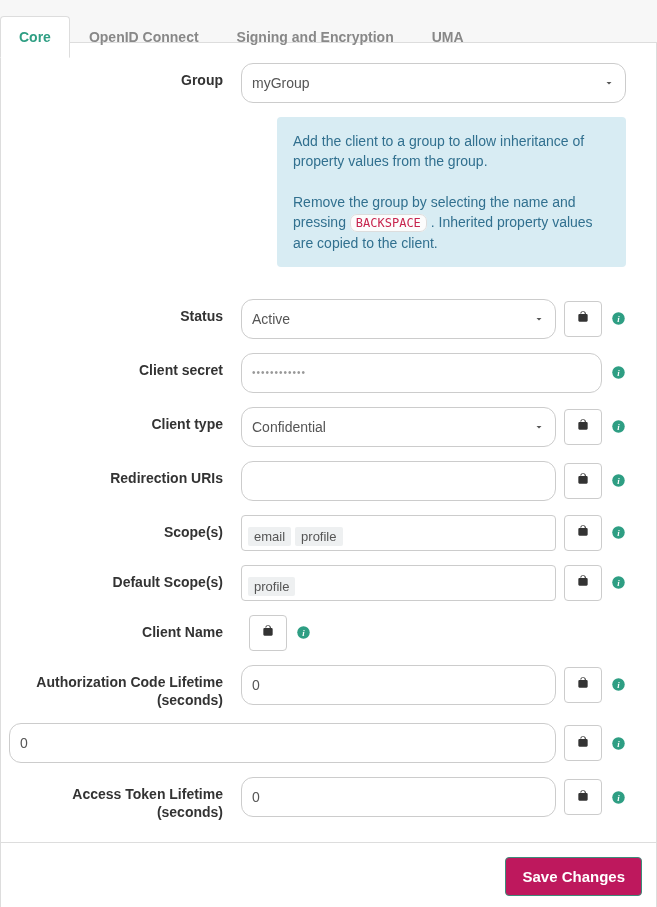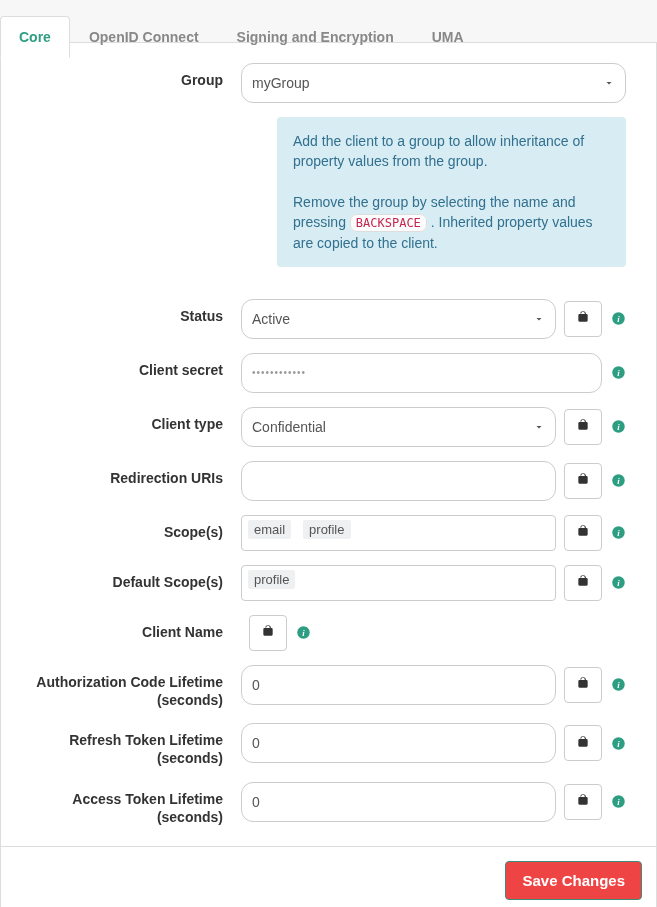--- a/index.html
+++ b/index.html
@@ -95,22 +95,22 @@
     background: transparent;
   }
   .tag-input {
     width: 100%;
     min-height: 36px;
     border: 1px solid #ccc;
     border-radius: 4px;
     padding: 4px 6px;
     display: flex;
     flex-wrap: wrap;
-    gap: 12px;
-    align-items: flex-start;
+    gap: 4px;
+    align-items: flex-end;
   }
   .tag {
     background: #eef0f1;
     padding: 2px 6px;
     border-radius: 2px;
     font-size: 13px;
     color: #555;
   }
   .lock-btn {
     width: 38px;
@@ -156,21 +156,21 @@
   }
   .footer {
     border: 1px solid #ddd;
     border-top: 1px solid #ddd;
     margin-top: -1px;
     padding: 14px;
     display: flex;
     justify-content: flex-end;
   }
   .save-btn {
-    background: #ef4444;
+    background: #be185d;
     color: #fff;
     border: 1px solid #3e8b79;
     border-radius: 4px;
     padding: 10px 16px;
     font-size: 15px;
     font-weight: 600;
     cursor: pointer;
   }
   .dots {
     letter-spacing: 1px;
@@ -408,21 +408,20 @@
       <div class="info-icon">
         <svg width="15" height="15" viewBox="0 0 24 24">
             <circle cx="12" cy="12" r="10" fill="#2e9e83"></circle>
             <text x="12" y="17" text-anchor="middle" font-size="14" font-weight="bold" fill="#fff" font-family="Georgia,serif" font-style="italic">i</text>
           </svg>
       </div>
     </div>
   </div>
 
   <div class="form-row">
-    <div class="label-col">Refresh Token Lifetime (seconds)</div>
     <div class="input-col">
       <div class="ctrl">
         <div class="text-input">
           <span>0</span>
         </div>
       </div>
       <div class="lock-btn">
         <span>
           <svg width="14" height="14" viewBox="0 0 24 24">
               <path fill="#333" d="M17 8V7a5 5 0 00-9.9-1H9a3 3 0 016 0v1H6a2 2 0 00-2 2v9a2 2 0 002 2h12a2 2 0 002-2v-9a2 2 0 00-2-2h-1z"></path>

